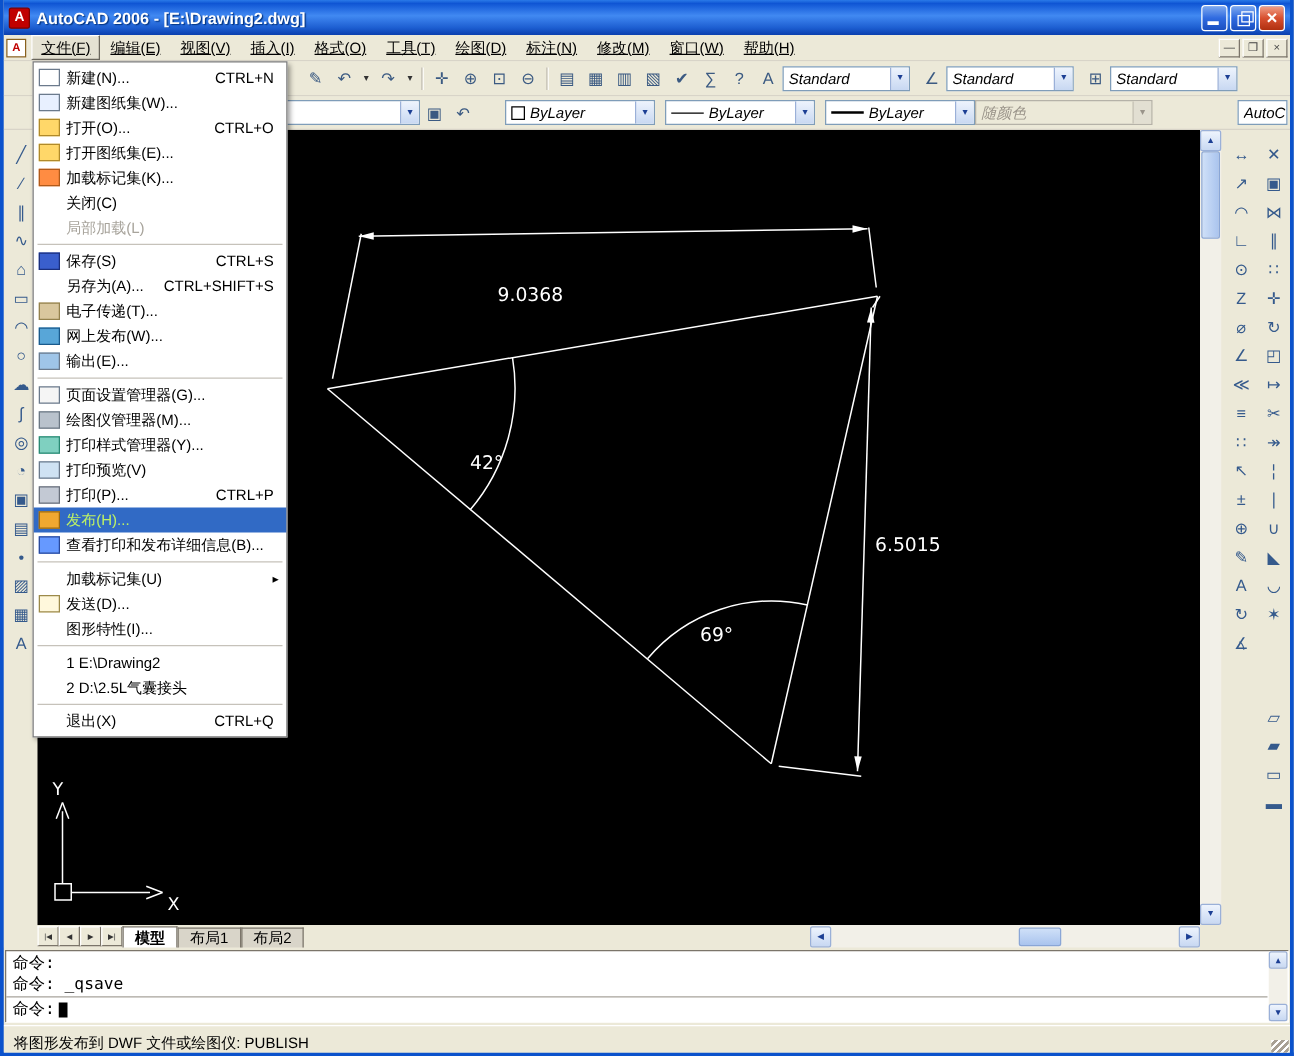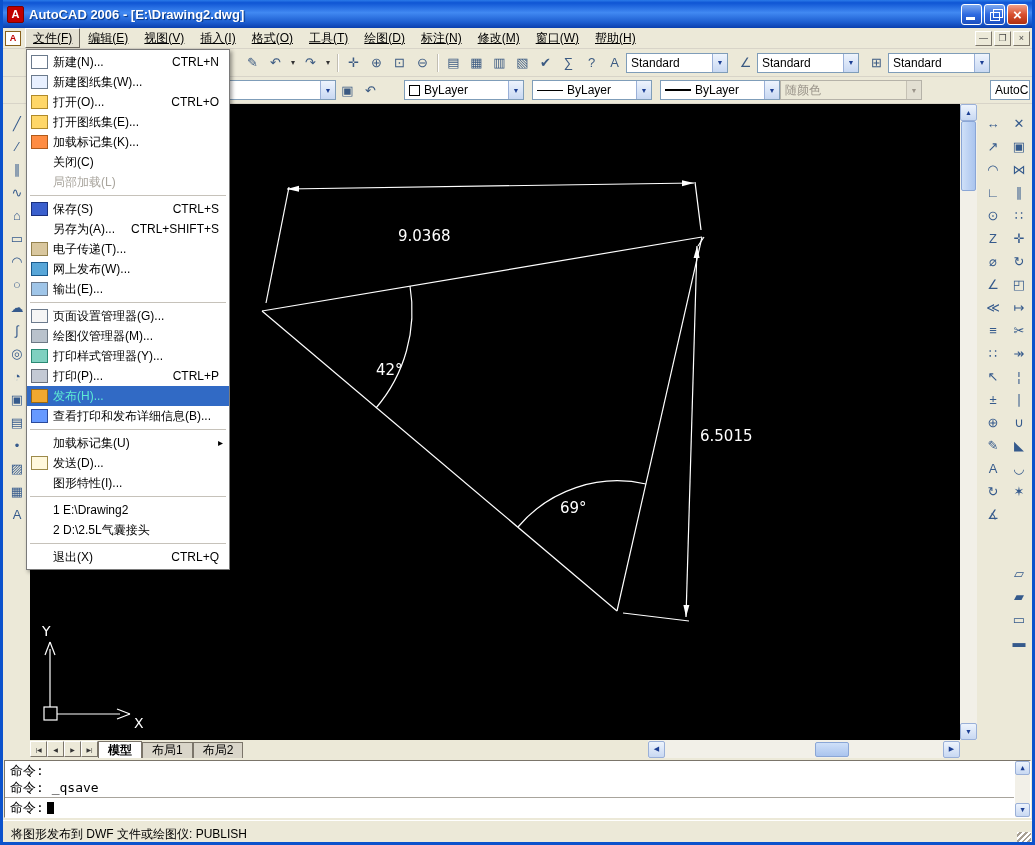--- a/index.html
+++ b/index.html
@@ -37,21 +37,21 @@
   .tbar2{height:27px;}
   .spacer1{width:236px;flex:none;}
   .spacer2{width:112px;flex:none;}
   .tbtn{width:23px;height:22px;flex:none;display:inline-flex;align-items:center;justify-content:center;
     color:#3b5a82;font-size:13px;}
   .tbtn.narrow{width:12px;font-size:8px;color:#333;}
   .tbtn.sep{width:8px;position:relative;}
   .tbtn.sep::after{content:"";position:absolute;left:3px;top:2px;bottom:2px;border-left:1px solid #c2beb2;border-right:1px solid #fff;}
   .combo{display:inline-flex;align-items:center;height:20px;background:#fff;border:1px solid #7f9db9;
     padding-left:4px;font-size:12px;position:relative;flex:none;overflow:hidden;white-space:nowrap;}
-  .combo .combo-val{flex:1;overflow:hidden;white-space:nowrap;}
+  .combo .combo-val{flex:1;overflow:hidden;white-space:nowrap;font-style:italic;}
   .combo .combo-btn{width:15px;height:18px;margin-left:4px;flex:none;display:flex;align-items:center;justify-content:center;
     font-size:7px;color:#1c3f94;background:linear-gradient(180deg,#eef4fd,#c8d8f2);border-left:1px solid #9ab0d8;}
   .combo.disabled{background:#ece9d8;color:#9a948a;border-color:#b5b2a8;}
   .combo.disabled .combo-btn{background:#e2dfd2;color:#9a948a;border-left-color:#c5c1b4;}
   .swatch{width:11px;height:11px;background:#fff;border:1px solid #000;margin-right:4px;flex:none;}
   .ltline{width:26px;height:0;border-top:1px solid #000;margin-right:4px;flex:none;}
   .lwline{width:26px;height:2px;background:#000;margin-right:4px;flex:none;}
   .grp{display:contents;}
   
   .workarea{position:relative;height:654px;background:#ece9d8;}
@@ -105,21 +105,21 @@
   .mi[data-icon="pagesetup"] .mi-icon{background:#f5f5f5;}
   .mi[data-icon="plotter"] .mi-icon{background:#b9c2cc;border-color:#6c7884;}
   .mi[data-icon="styles"] .mi-icon{background:#7fd0c0;border-color:#2a8a74;}
   .mi[data-icon="preview"] .mi-icon{background:#cfe2f3;}
   .mi[data-icon="printer"] .mi-icon{background:#c3c9d4;border-color:#69707c;}
   .mi[data-icon="publish"] .mi-icon{background:#f0a830;border-color:#9c6a10;}
   .mi[data-icon="info"] .mi-icon{background:#6699ff;border-color:#2a4a9c;}
   .mi[data-icon="mail"] .mi-icon{background:#fff8dc;border-color:#9c8a4a;}
   .mi-label{flex:1;}
   .mi-shortcut{margin-left:14px;margin-right:8px;}
-  .mi.selected{background:#316ac5;color:#5eead4;}
+  .mi.selected{background:#316ac5;color:#bef264;}
   .mi.disabled{color:#a8a49c;}
   .mi.separator{height:7px;}
   .mi.separator::after{content:"";position:absolute;left:3px;right:3px;top:3px;border-top:1px solid #c6c2ba;}
   .mi.has-sub::after{content:"▸";position:absolute;right:6px;top:4px;font-size:10px;}
 </style>
 </head>
 <body>
 
 <div class="win" data-name="autocad-window">
 
@@ -683,20 +683,25 @@
         <span class="mi-label">绘图仪管理器(M)...</span>
         <span class="mi-shortcut"></span>
       </div>
 
       <div class="mi" data-name="menu-item-plot-style-manager" data-icon="styles">
         <span class="mi-icon" data-name="menu-item-icon"></span>
         <span class="mi-label">打印样式管理器(Y)...</span>
         <span class="mi-shortcut"></span>
       </div>
 
+      <div class="mi" data-name="menu-item-plot-preview" data-icon="preview">
+        <span class="mi-icon" data-name="menu-item-icon"></span>
+        <span class="mi-label">打印预览(V)</span>
+        <span class="mi-shortcut"></span>
+      </div>
 
       <div class="mi" data-name="menu-item-plot" data-icon="printer">
         <span class="mi-icon" data-name="menu-item-icon"></span>
         <span class="mi-label">打印(P)...</span>
         <span class="mi-shortcut">CTRL+P</span>
       </div>
 
       <div class="mi selected" data-name="menu-item-publish" data-icon="publish">
         <span class="mi-icon" data-name="menu-item-icon"></span>
         <span class="mi-label">发布(H)...</span>

